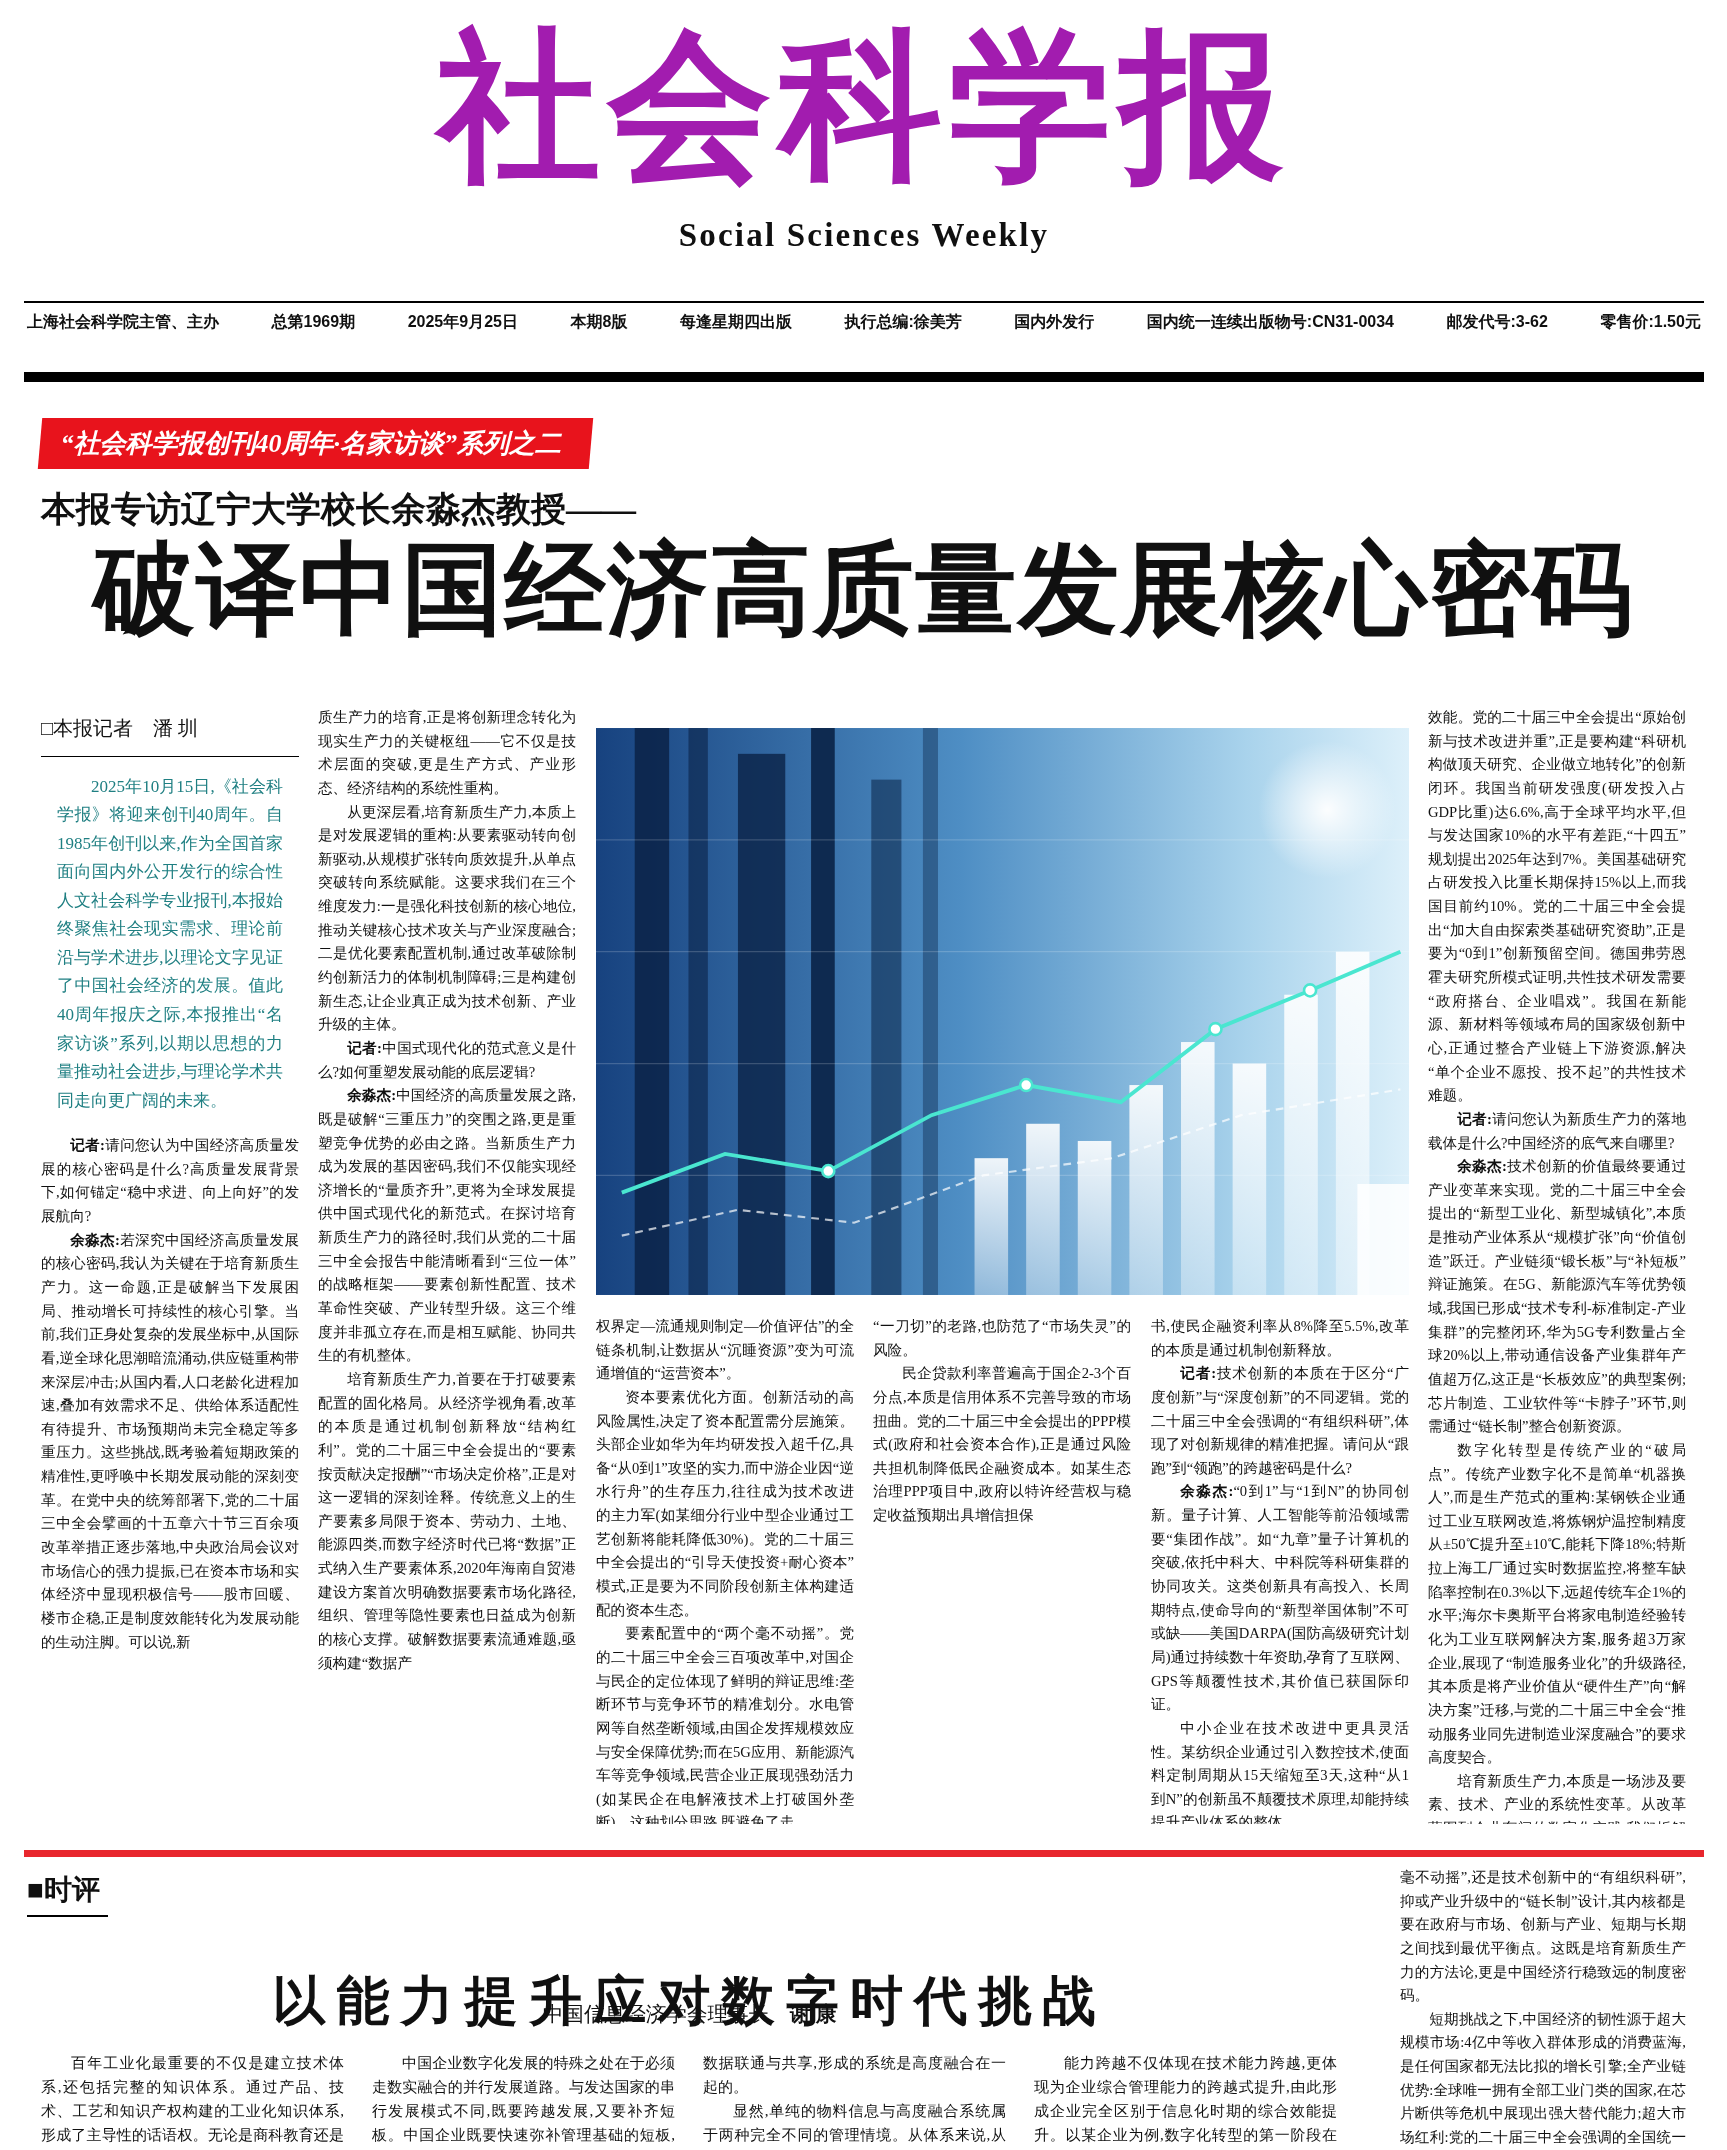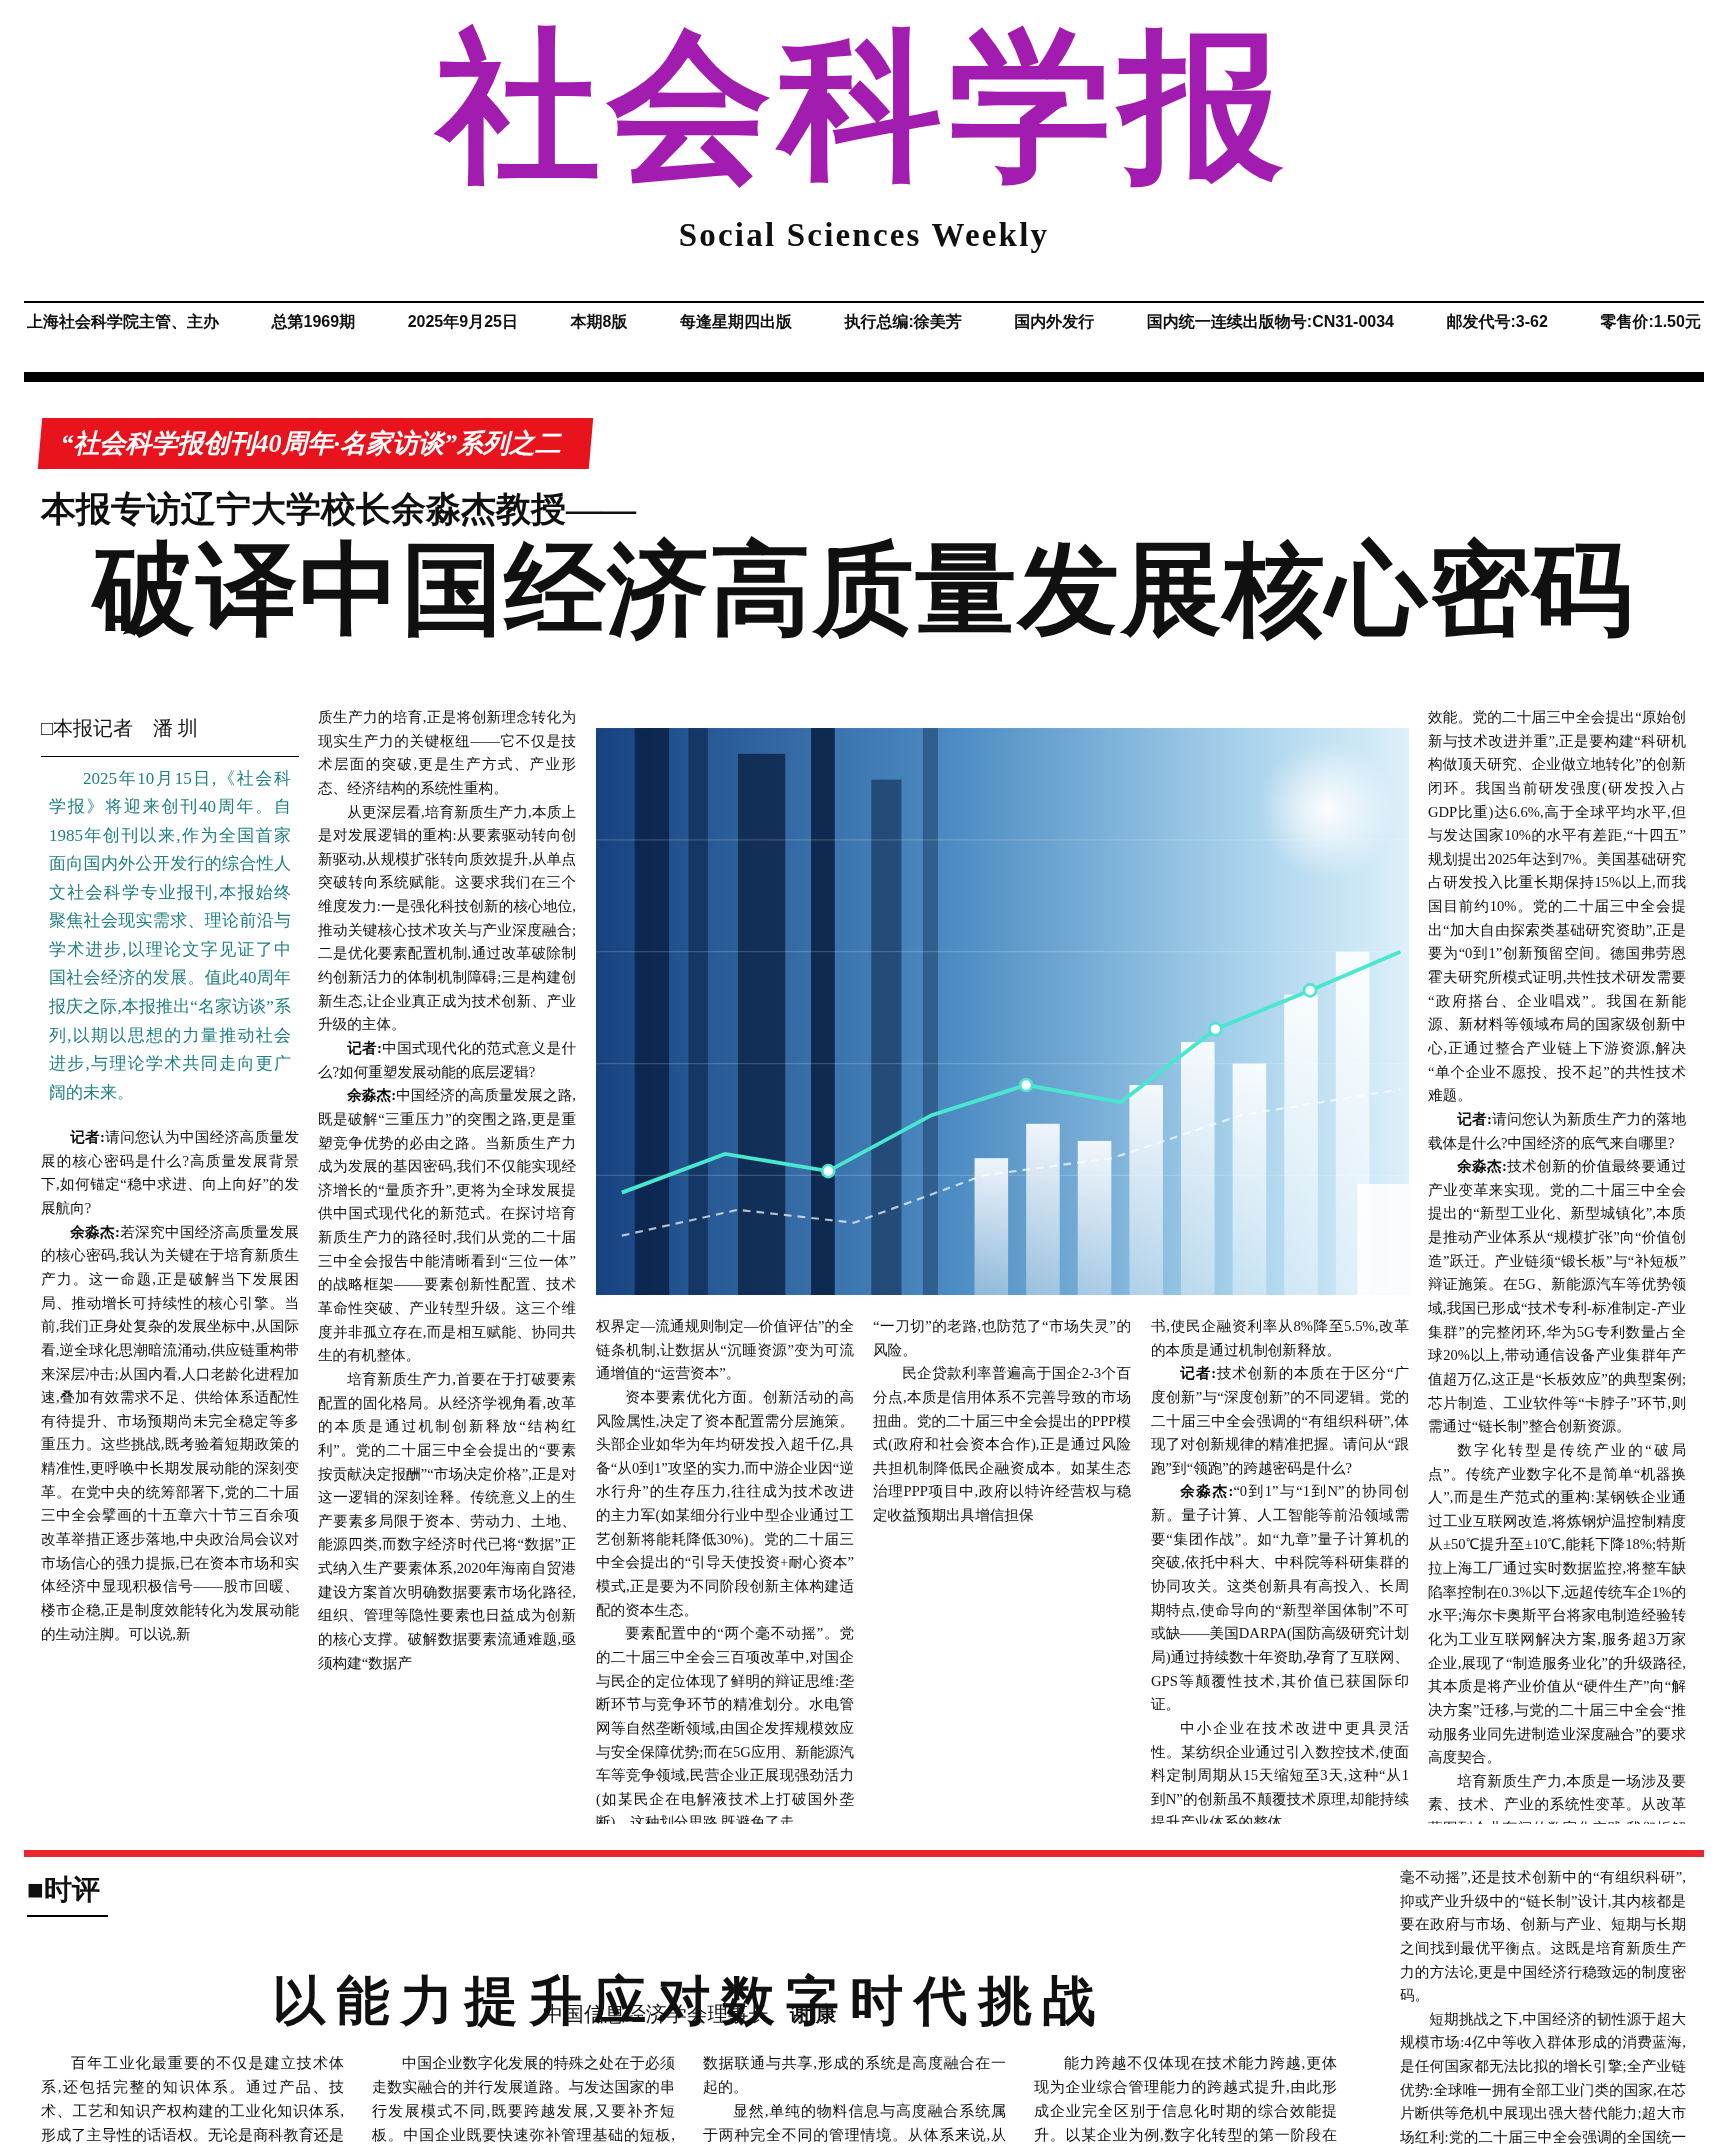--- a/index.html
+++ b/index.html
@@ -34,21 +34,21 @@
   .col p{margin:0;text-indent:2em;}
   .col p.cont{text-indent:0;}
   .col p b{font-weight:bold;}
   .c1{left:41px;}  .c2{left:318px;}
   .c3{left:596px;}.c4{left:873px;}.c5{left:1151px;}
   .c6{left:1428px;}
   .under-image{top:1315px;height:509px;}
 
   .byline{font-size:20px;padding:6px 0 11.2px 0;border-bottom:1.7px solid #000;margin-bottom:2px;}
   .intro{color:#1f7f82;font-size:17px;line-height:1.68;margin-bottom:19px;text-align:justify;}
-  .intro p{margin:8px;text-indent:2em;}
+  .intro p{margin:16px;text-indent:2em;}
 
   
   .photo{position:absolute;left:596px;top:728px;width:813px;height:567px;overflow:hidden;}
   .photo svg{display:block;}
 
   
   .divider-red{position:absolute;top:1850px;left:24px;right:24px;height:6.9px;background:#e8262d;}
   .section-label{position:absolute;top:1871px;left:27px;font-family:"Liberation Sans",sans-serif;
     font-size:28px;font-weight:bold;border-bottom:2.2px solid #000;padding:0 7.7px 6px 0;}
   .commentary-headline{position:absolute;top:1918px;left:41px;width:1297px;text-align:center;

